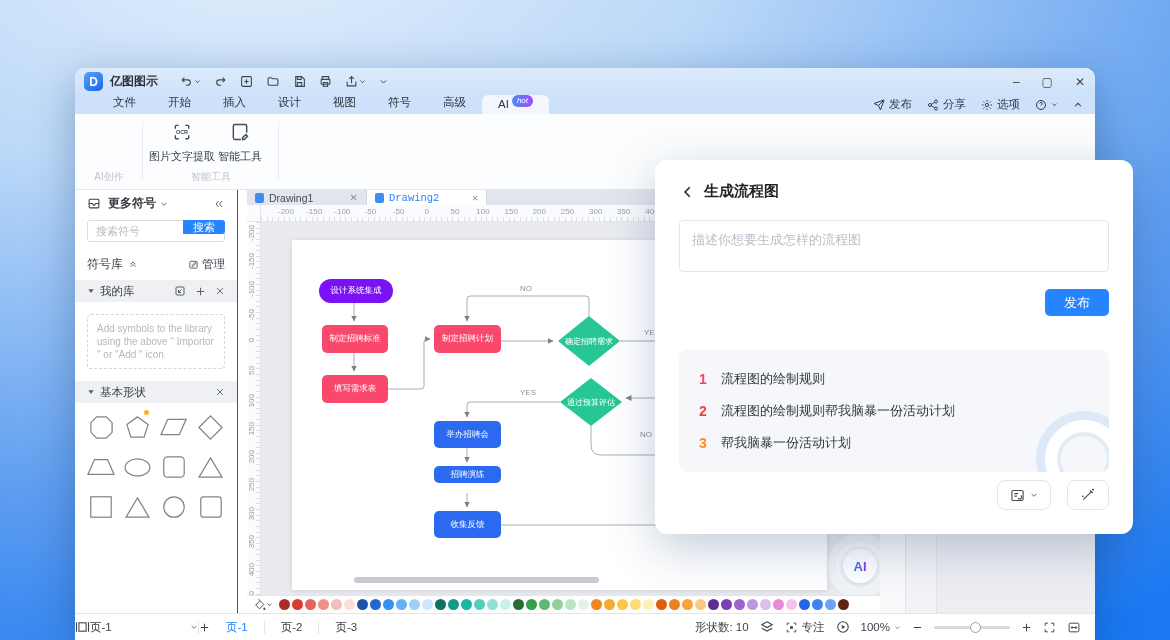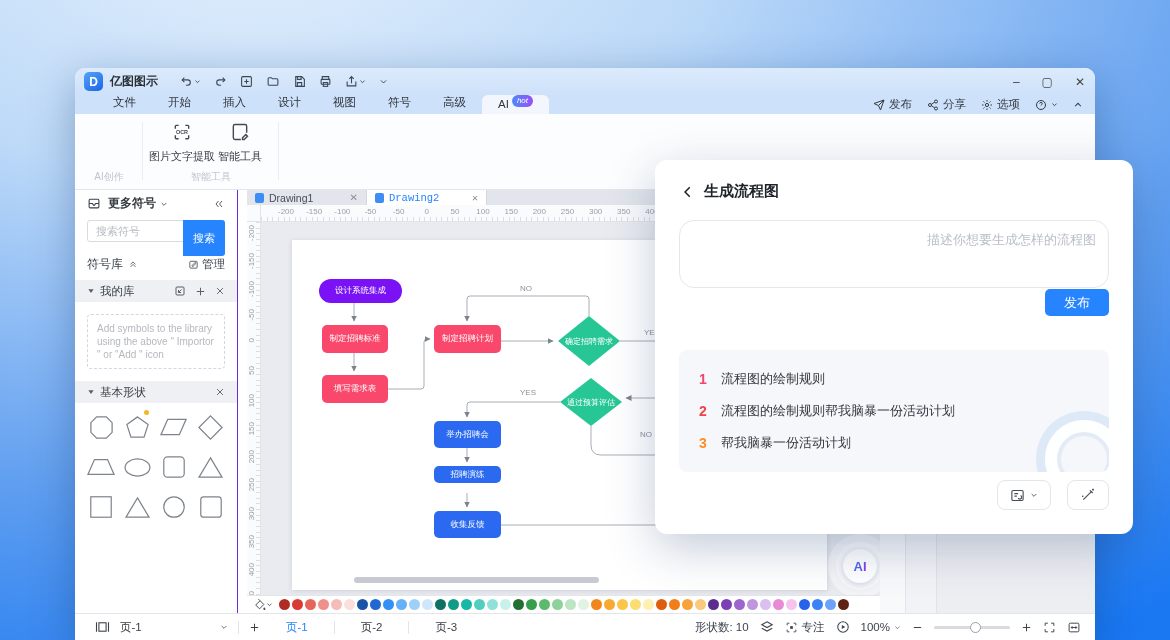--- a/index.html
+++ b/index.html
@@ -46,21 +46,21 @@
   .main { position:absolute; left:0; top:122px; width:100%; height:423px; background:#fff; }
   
   .sidebar { position:absolute; left:0; top:0; width:163px; height:100%; background:#fff;
     border-right:1px solid #6d28d9; }
   .sb-head { display:flex; align-items:center; height:27px; padding:0 12px; color:#33383f; }
   .sb-head .t { font-size:12px; font-weight:bold; margin-left:7px; }
   .sb-search { position:relative; margin:3px 12px 0; height:22px; }
   .sb-search input { width:100%; height:22px; border:1px solid #d8dbe0; border-radius:3px;
     font-size:11px; padding:0 46px 0 8px; color:#333; outline:none; }
   .sb-search input::placeholder { color:#b6bac1; }
-  .sb-search .go { position:absolute; right:0; top:0; width:42px; height:36px; background:#2684ff;
+  .sb-search .go { position:absolute; right:0; top:0; width:42px; height:14px; background:#2684ff;
     color:#fff; font-size:11px; border:none; border-radius:0 3px 3px 0; }
   .sb-row { display:flex; align-items:center; padding:0 12px; color:#3a4049; }
   .libhead { height:24px; margin-top:10px; font-size:12px; }
   .gray-row { height:22px; background:#eef0f4; font-size:11.5px; margin-top:4px; }
   .spacer { flex:1; }
   .hint { margin:12px 12px 0; border:1px dashed #d4d7db; border-radius:4px; padding:7px 9px;
     font-size:10px; line-height:13px; color:#b5b8be; }
   .shapegrid { display:grid; grid-template-columns:repeat(4,1fr); padding:6px 8px; row-gap:4px; }
   .cell { height:36px; display:flex; align-items:center; justify-content:center; color:#7e848d; position:relative; }
   .dotbadge { position:absolute; left:24px; top:1px; width:5px; height:5px; border-radius:50%; background:#f2b824; }
@@ -114,36 +114,36 @@
   .dots { display:flex; gap:2px; align-items:center; overflow:hidden; }
   .dot { width:11px; height:11px; border-radius:50%; flex:none; }
   
   .rstrips { position:absolute; left:805px; top:0; width:215px; height:100%; background:#edeef2; }
   .stripA { position:absolute; left:0; top:0; width:26px; height:100%; background:#f8f9fb; border-right:1px solid #e2e4e9; }
   .stripB { position:absolute; left:26px; top:0; width:31px; height:100%; background:#f2f3f6; border-right:1px solid #e0e2e8; }
   
   .statusbar { position:absolute; left:0; top:545px; width:100%; height:27px; background:#fff;
     border-top:1px solid #e3e5e9; display:flex; align-items:center; font-size:11.5px; color:#3c4149; }
   .ssep { width:1px; height:13px; background:#e2e4e8; }
-  .sb-left { display:flex; align-items:center; gap:10px; padding-left:20px; }
+  .sb-left { display:flex; align-items:center; padding-left:0; }
   .pagesel { display:flex; align-items:center; width:108px; }
   .ptab { padding:0 16px; }
   .ptab.active { color:#2684ff; }
   .sb-right { margin-left:auto; display:flex; align-items:center; gap:11px; padding-right:14px; color:#3e444d; }
   .slider { position:relative; width:76px; height:3px; border-radius:2px; background:#d8dade; }
   .knob { position:absolute; left:36px; top:-4px; width:11px; height:11px; border-radius:50%; background:#fff;
     border:1px solid #9aa0a8; }
   
   .modal { position:absolute; left:655px; top:160px; width:478px; height:374px; background:#fff;
     border-radius:12px; box-shadow:0 14px 48px rgba(25,55,110,.26); z-index:20; }
   .m-head { position:absolute; left:26px; top:22px; display:flex; align-items:center; gap:9px;
     font-size:15px; font-weight:bold; color:#1f2329; }
-  .m-input { position:absolute; left:24px; top:60px; width:430px; height:68px; border:1px solid #e5e7ec;
-    border-radius:15px; padding:10px 12px; font-size:13px; color:#333; resize:none; outline:none;
-    font-family:inherit;text-align:right; }
+  .m-input { position:absolute; left:24px; top:60px; width:430px; height:52px; border:1px solid #e5e7ec;
+    border-radius:4px; padding:10px 12px; font-size:13px; color:#333; resize:none; outline:none;
+    font-family:inherit; }
   .m-input::placeholder { color:#b9bec8; }
   .m-publish { position:absolute; right:24px; top:129px; width:64px; height:27px; background:#2684ff;
     border:none; border-radius:5px; color:#fff; font-size:13px; }
   .m-extitle { position:absolute; left:24px; top:168px; display:flex; align-items:center; gap:6px;
     font-size:17px; font-weight:bold; color:#23272e;margin-top:29px; }
   .bluebar { width:3px; height:13px; background:#2684ff; border-radius:2px; }
   .m-exbox { position:absolute; left:24px; top:190px; width:430px; height:122px; background:#f5f7fa;
     border-radius:8px; overflow:hidden; padding:13px 20px; }
   .exitem { display:flex; align-items:center; gap:12px; height:32px; font-size:13px; color:#343a42; position:relative; z-index:2; }
   .exnum { font-weight:bold; font-size:14px; position:relative; width:10px; }
@@ -513,21 +513,21 @@
                 <path d="M209 101 H261" marker-end="url(#arr)"></path>
                 <path d="M297 76 V59 Q297 56 294 56 H178 Q175 56 175 59 V81" marker-end="url(#arr)"></path>
                 <path d="M328 101 H427 Q430 101 430 104 V155 Q430 158 427 158 H334" marker-end="url(#arr)"></path>
                 <path d="M268 162 H178 Q175 162 175 165 V177" marker-end="url(#arr)"></path>
                 <path d="M175 208 V222" marker-end="url(#arr)"></path>
                 <path d="M175 253 V267" marker-end="url(#arr)"></path>
                 <path d="M299 186 V205 Q299 215 309 215 H474 Q484 215 484 225 V285"></path>
                 <path d="M209 285 H484"></path>
               </g>
             </svg>
-            <div class="node n-pill" style="left:27px;top:39px;width:83px;height:24px;">设计系统集成</div>
+            <div class="node n-pill" style="left:27px;top:39px;width:74px;height:24px;">设计系统集成</div>
             <div class="node n-red" style="left:30px;top:85px;width:66px;height:28px;">制定招聘标准</div>
             <div class="node n-red" style="left:30px;top:135px;width:66px;height:28px;">填写需求表</div>
             <div class="node n-red" style="left:142px;top:85px;width:67px;height:28px;">制定招聘计划</div>
             <div class="node n-diamond" style="left:266px;top:76px;width:62px;height:50px;text-align:center;">确定招聘需求</div>
             <div class="node n-diamond" style="left:268px;top:138px;width:62px;height:48px;">通过预算评估</div>
             <div class="node n-blue" style="left:142px;top:181px;width:67px;height:27px;">举办招聘会</div>
             <div class="node n-blue" style="left:142px;top:226px;width:67px;height:17px;">招聘演练</div>
             <div class="node n-blue" style="left:142px;top:271px;width:67px;height:27px;">收集反馈</div>
             <span class="elabel" style="left:228px;top:44px;">NO</span>
             <span class="elabel" style="left:352px;top:88px;">YES</span>

